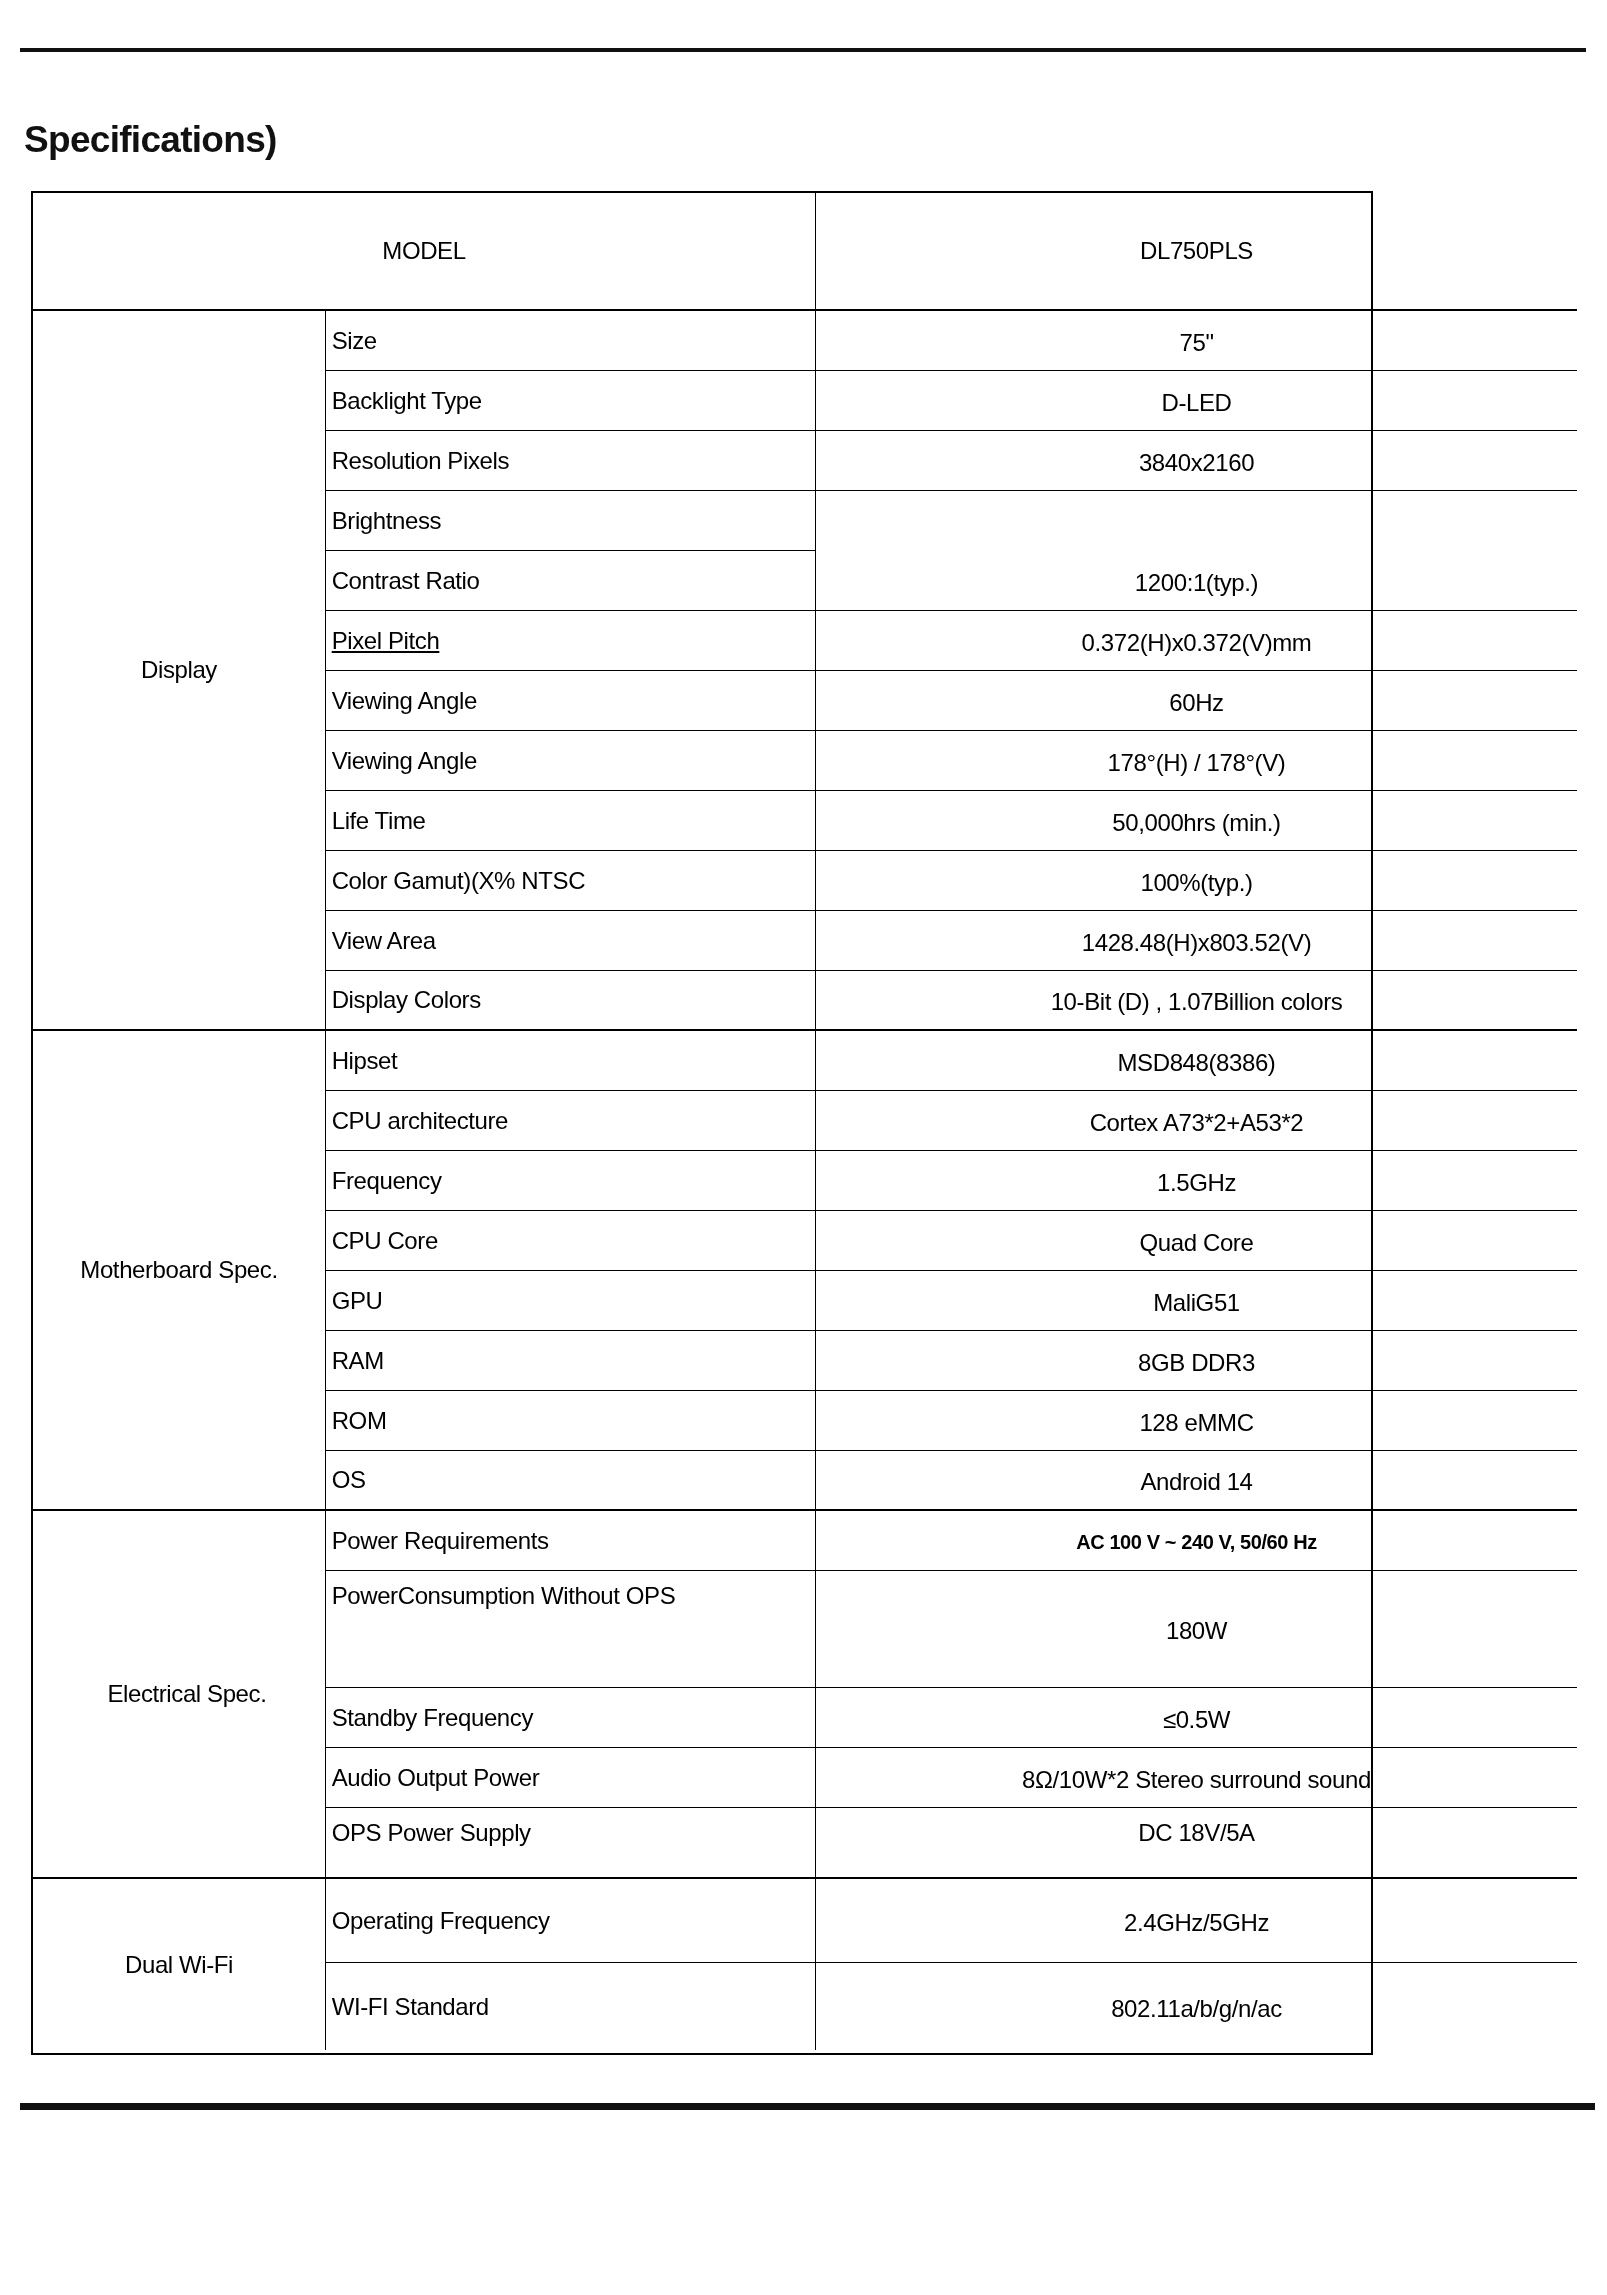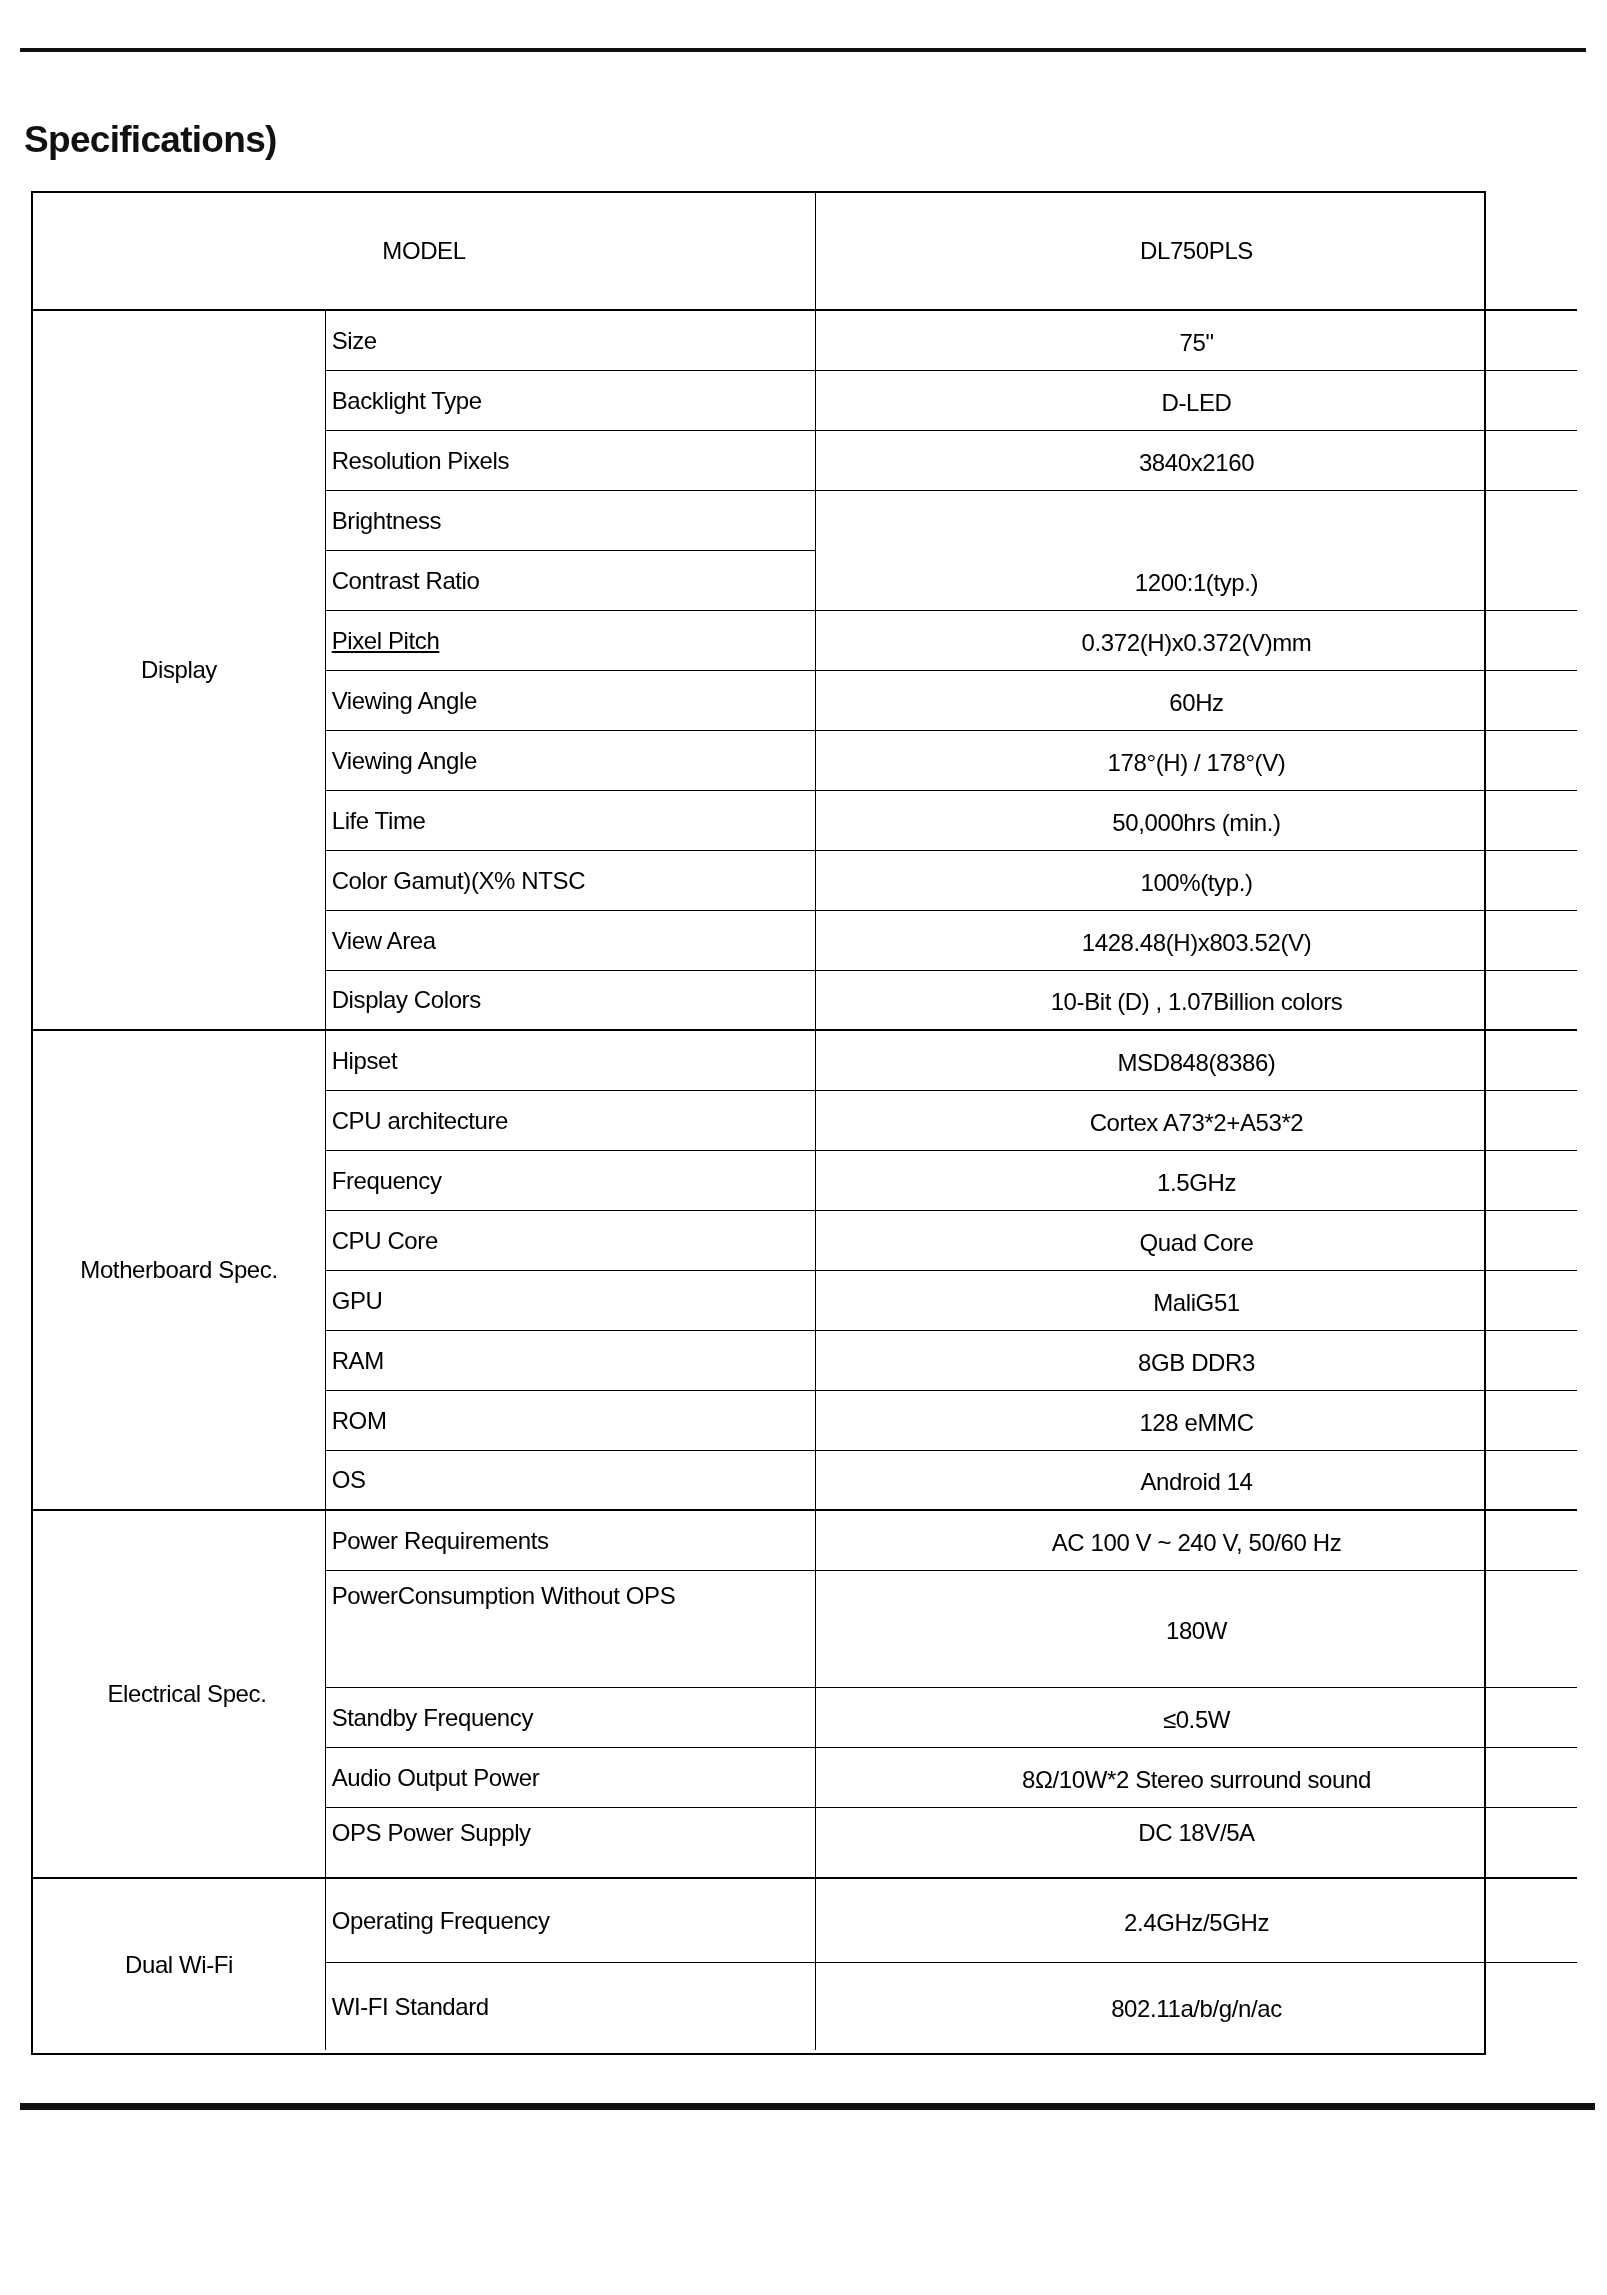--- a/index.html
+++ b/index.html
@@ -39,21 +39,21 @@
     margin: 0;
     font-size: 37px;
     font-weight: bold;
     letter-spacing: -0.7px;
     color: #111111;
   }
   .spec-table {
     position: absolute;
     left: 31px;
     top: 191px;
-    width: 1455px;
+    width: 1342px;
     height: 1864px;
     box-sizing: border-box;
     border: 2.1px solid #000000;
     display: grid;
     grid-template-columns: 293px 490px 761px;
   }
   .cell {
     box-sizing: border-box;
     display: flex;
     align-items: center;
@@ -86,21 +86,22 @@
     text-align: left;
     padding-left: 5.7px;
     padding-right: 4.2px;
   }
   .value-cell {
     justify-content: center;
     text-align: center;
     padding-top: 4.2px;
   }
   .value-small {
-    font-size: 24px;
+    font-size: 20px;
+    font-weight: bold;
   }
   .valign-top {
     align-items: flex-start;
     padding-top: 10px;
   }
 </style>
 </head>
 <body>
 
 <div class="page">

